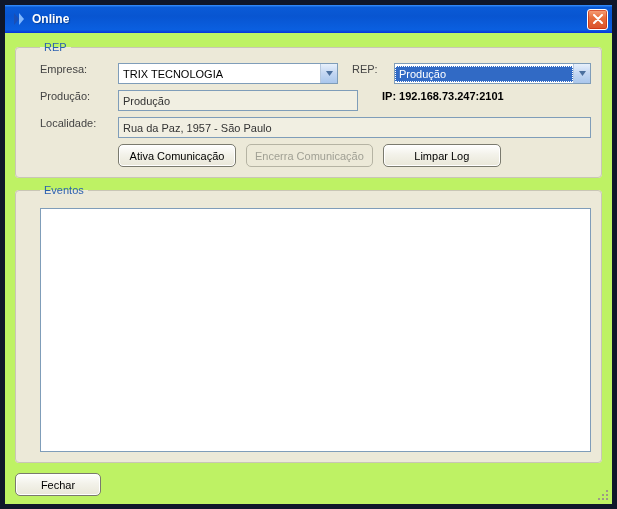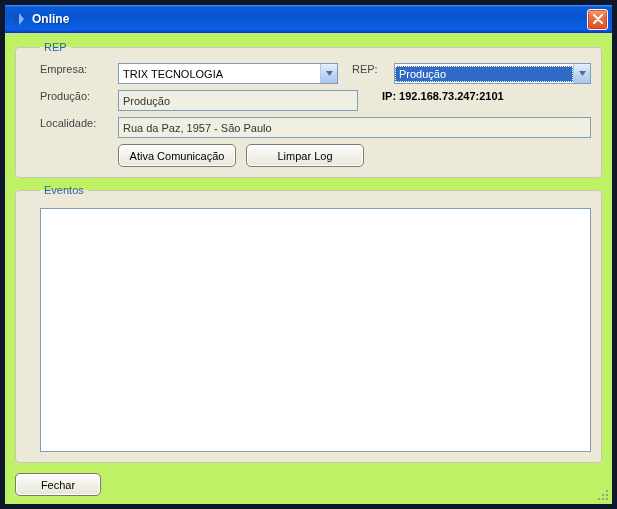--- a/index.html
+++ b/index.html
@@ -239,20 +239,21 @@
         <div class="ip-label" style="margin-left:18px">IP: 192.168.73.247:2101</div>
       </div>
 
       <div class="row">
         <div class="lbl">Localidade:</div>
         <div class="textbox ro" style="flex:1">Rua da Paz, 1957 - São Paulo</div>
       </div>
 
       <div class="btn-row">
         <div class="btn">Ativa Comunicação</div>
+        <div class="btn disabled">Encerra Comunicação</div>
         <div class="btn">Limpar Log</div>
       </div>
     </fieldset>
 
     <fieldset class="groupbox eventos-box" style="flex:1;">
       <legend>Eventos</legend>
       <div class="eventos-area"></div>
     </fieldset>
 
     <div class="footer">

